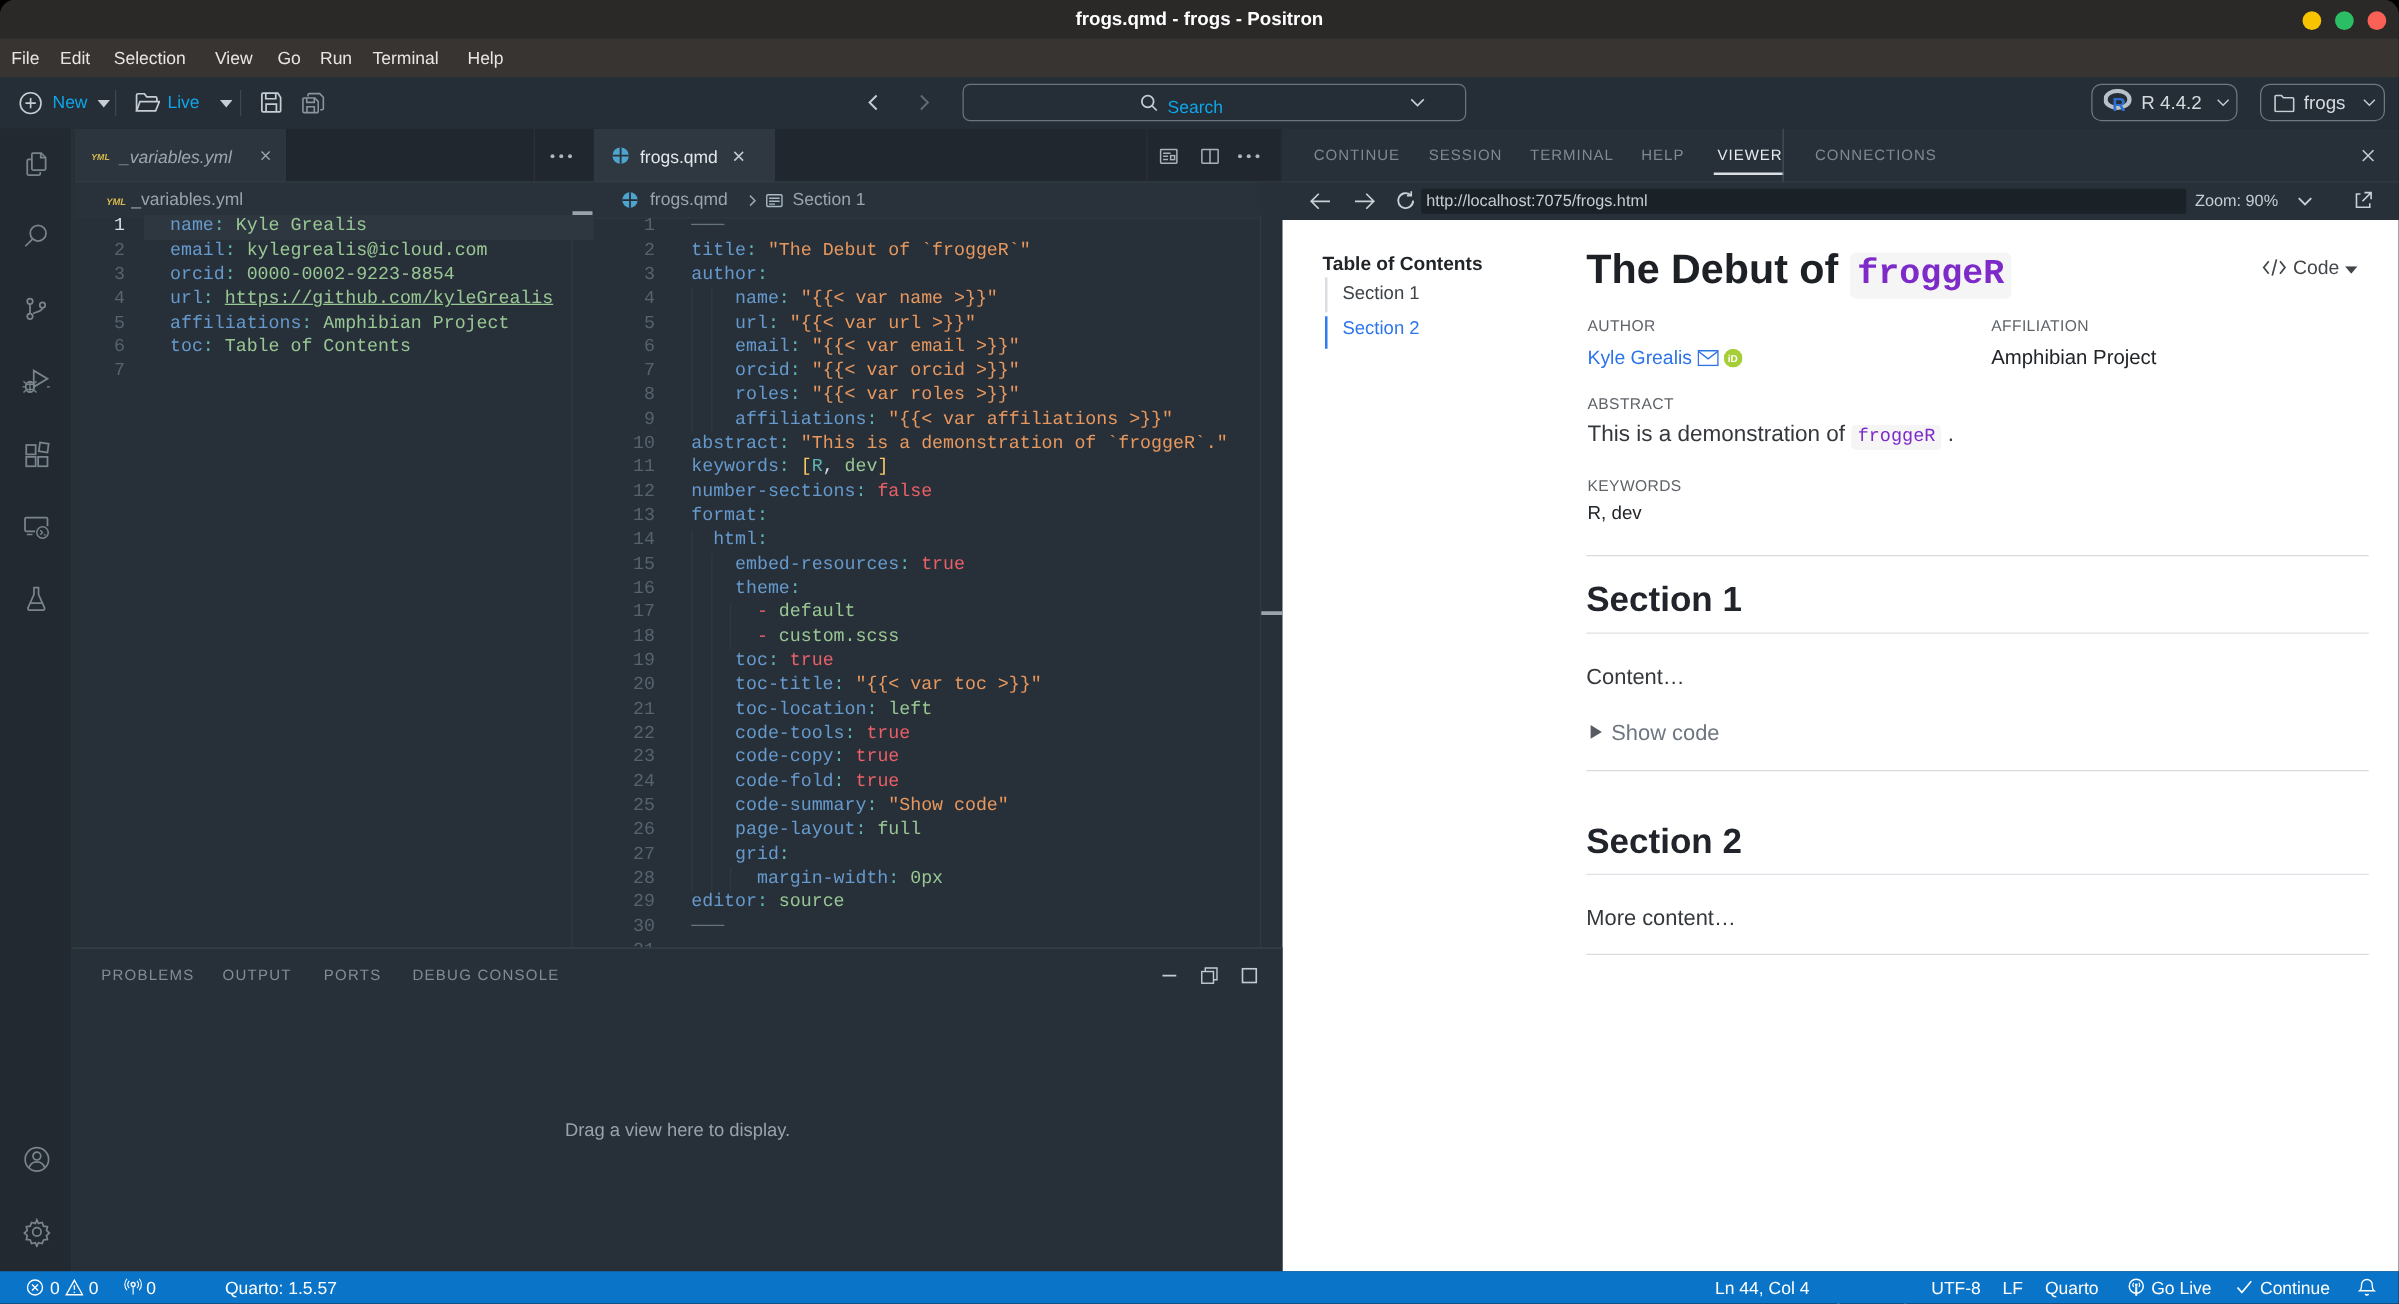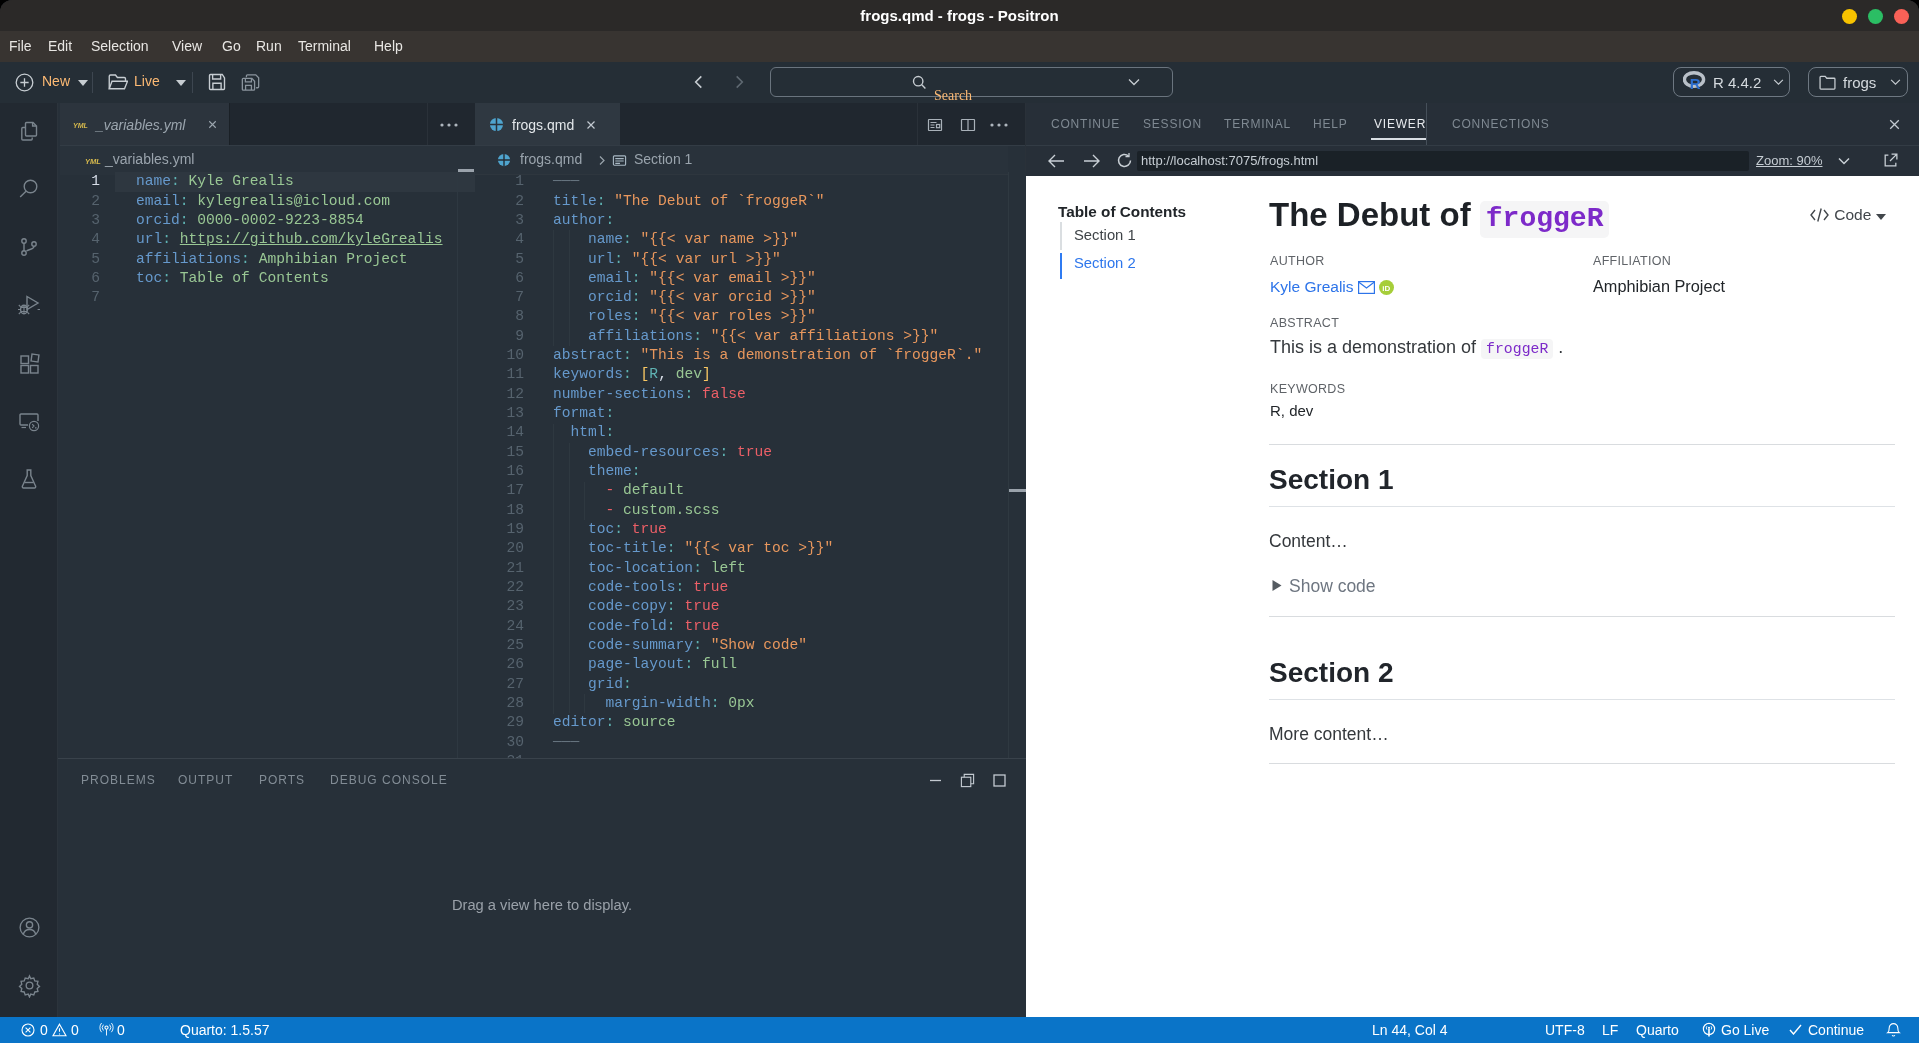--- a/index.html
+++ b/index.html
@@ -8,21 +8,21 @@
          font-family:"Liberation Sans", sans-serif; background:#273039; }
   .abs { position:absolute; }
   
   #titlebar { left:0; top:0; width:1919px; height:31px; background:#2B2928; }
   #titlebar .ttl { width:100%; text-align:center; line-height:31px; color:#ffffff;
                    font-size:15px; font-weight:bold; }
   .tl { position:absolute; top:9px; width:15px; height:15px; border-radius:50%; }
   #menubar { left:0; top:31px; width:1919px; height:31px; background:#383431; }
   #menubar span { padding:0; line-height:31px; color:#E8E6E3; font-size:14px; }
   #toolbar { left:0; top:62px; width:1919px; height:41px; background:#252E36; }
-  .tbtxt { color:#fdba74; font-size:14px; }
+  .tbtxt { color:#0ea5e9; font-size:14px; }
   .tsep { position:absolute; top:10px; width:1px; height:21px; background:#3D4650; }
   .pill { position:absolute; top:5px; height:30px; border:1px solid #6E7882; border-radius:8px;
           display:flex; align-items:center; color:#D5DADE; font-size:15px; }
   
   #actbar { left:0; top:103px; width:58px; height:914px; background:#222931; border-right:1px solid #2C343C; }
   #actbar svg { position:absolute; left:17px; }
   
   .mono { font-family:"Liberation Mono", monospace; font-size:14.6px; line-height:19.33px; white-space:pre; }
   .tabrow { position:absolute; top:0; height:43px; width:100%; background:#20272F; }
   .tab { position:absolute; top:0; height:43px; display:flex; align-items:center; }
@@ -104,21 +104,21 @@
         <path d="M6.5 1L1.5 6l5 5"></path>
       </svg>
   <svg class="abs" style="left:735px;top:13px;" width="9" height="14" viewBox="0 0 8 12" fill="none" stroke="#5F6972" stroke-width="1.4">
         <path d="M1.5 1l5 5-5 5"></path>
       </svg>
   <div class="abs" style="left:770px;top:5px;width:403px;height:30px;border:1px solid #6A747E;border-radius:6px;"></div>
   <svg class="abs" style="left:912px;top:13px;" width="15" height="15" viewBox="0 0 15 15" fill="none" stroke="#C7CDD2" stroke-width="1.4">
         <circle cx="6.2" cy="6.2" r="4.7"></circle>
         <path d="M9.8 9.8l3.6 3.6"></path>
       </svg>
-  <span class="abs tbtxt" style="left:934px;top:26px;font-family:Liberation Serif, serif;">Search</span>
+  <span class="abs tbtxt" style="left:934px;top:15px;">Search</span>
   <svg class="abs" style="left:1128px;top:16px;" width="12" height="8" viewBox="0 0 12 8" fill="none" stroke="#C7CDD2" stroke-width="1.3">
         <path d="M1 1.5l5 5 5-5"></path>
       </svg>
   <div class="pill" style="left:1673px;width:117px;">
     <svg style="margin-left:9px;margin-top:-2px;" width="23" height="20" viewBox="0 0 23 20">
           <ellipse cx="11" cy="8.5" rx="9.6" ry="6.8" fill="none" stroke="#B9C0C8" stroke-width="3.4"></ellipse>
           <text x="6.8" y="18" font-size="15" font-weight="bold" fill="#2E6FD0" font-family="Liberation Sans">R</text>
         </svg>
     <span style="margin-left:7px;">R 4.4.2</span>
     <svg style="margin-left:12px;" width="11" height="7" viewBox="0 0 12 8" fill="none" stroke="#C7CDD2" stroke-width="1.3">
@@ -360,21 +360,21 @@
         </svg>
     <svg style="position:absolute;left:57px;top:7px;" width="18" height="16" viewBox="0 0 18 16" fill="none" stroke="#C9D0D6" stroke-width="1.4">
           <path d="M10 2l6 6-6 6M16 8H1"></path>
         </svg>
     <svg style="position:absolute;left:90px;top:6px;" width="17" height="17" viewBox="0 0 17 17" fill="none" stroke="#C9D0D6" stroke-width="1.5">
           <path d="M14.5 8.5a6 6 0 1 1-2-4.5"></path>
           <path d="M13 1v3.5H9.5" stroke-width="1.3"></path>
         </svg>
     <div class="abs" style="left:111px;top:5px;width:612px;height:20px;background:#1A2127;border-radius:2px;"></div>
     <span class="abs" style="left:115px;top:7px;font-size:13px;color:#C6CDD3;">http://localhost:7075/frogs.html</span>
-    <span class="abs" style="left:730px;top:7px;font-size:13px;color:#C6CDD3;text-decoration:underline;">Zoom: 90%</span>
+    <span class="abs" style="left:730px;top:7px;font-size:13px;color:#C6CDD3;">Zoom: 90%</span>
     <svg style="position:absolute;left:812px;top:11px;" width="12" height="8" viewBox="0 0 12 8" fill="none" stroke="#C9D0D6" stroke-width="1.5">
           <path d="M1 1.5l5 5 5-5"></path>
         </svg>
     <svg style="position:absolute;left:856px;top:6px;" width="17" height="17" viewBox="0 0 16 16" fill="none" stroke="#C9D0D6" stroke-width="1.2">
           <path d="M6 3H3v10h10v-3"></path>
           <path d="M9 2h5v5M14 2L7.5 8.5"></path>
         </svg>
   </div>
   <div id="page">
     <div class="abs" style="left:32px;top:27px;font-size:15.3px;font-weight:bold;color:#212529;">Table of Contents</div>

